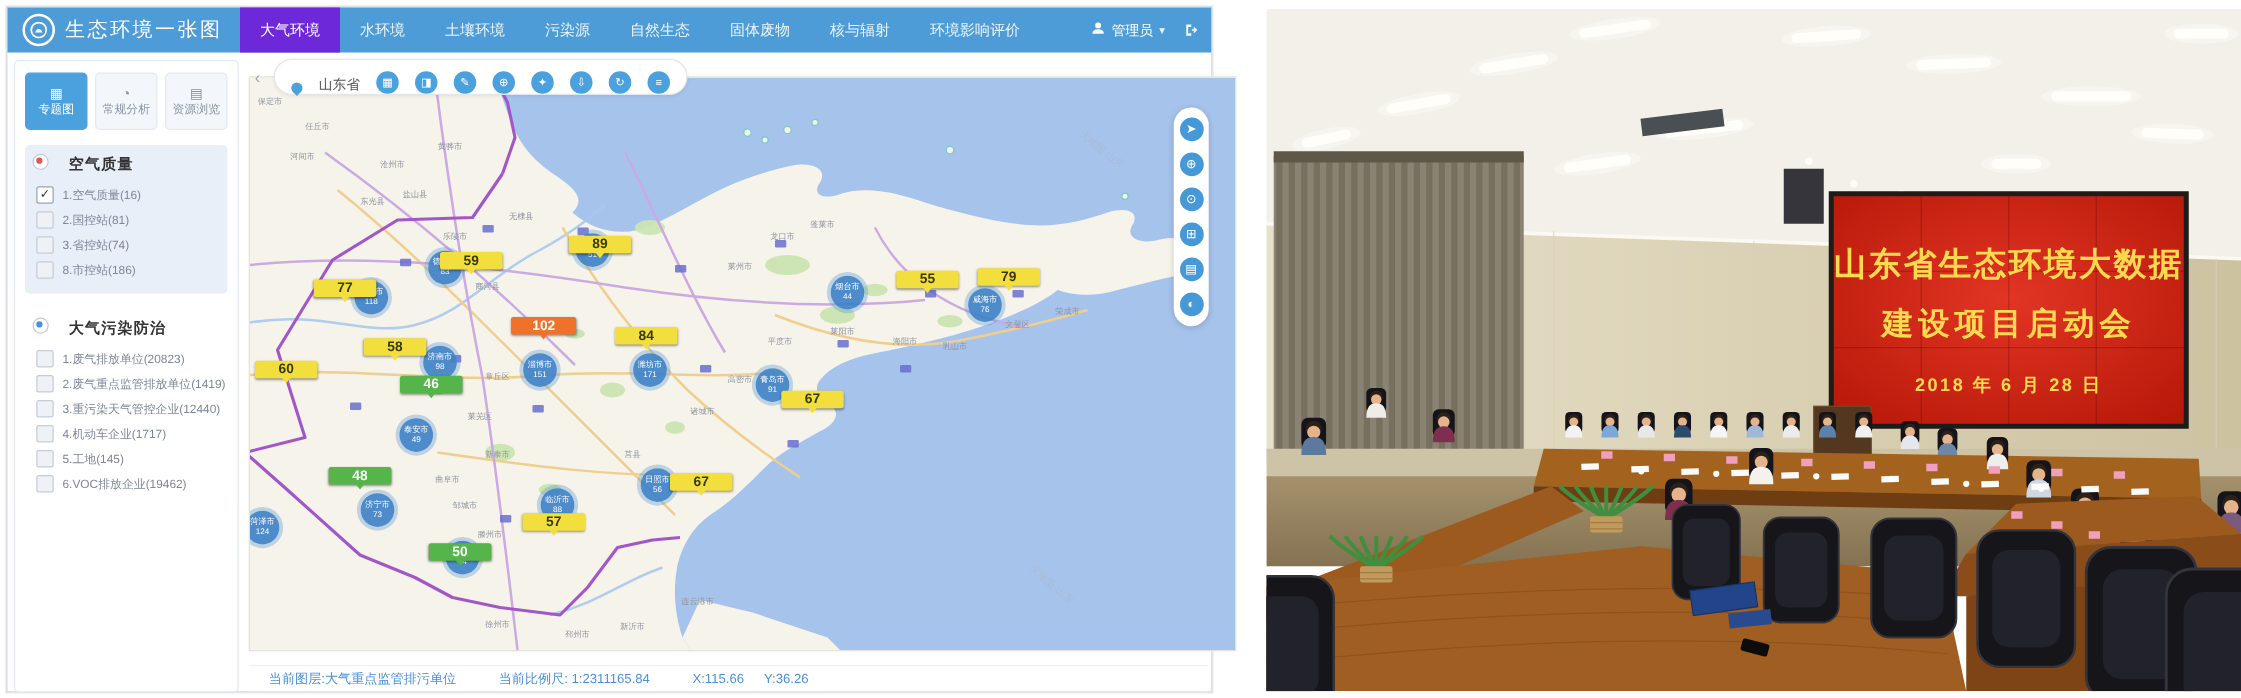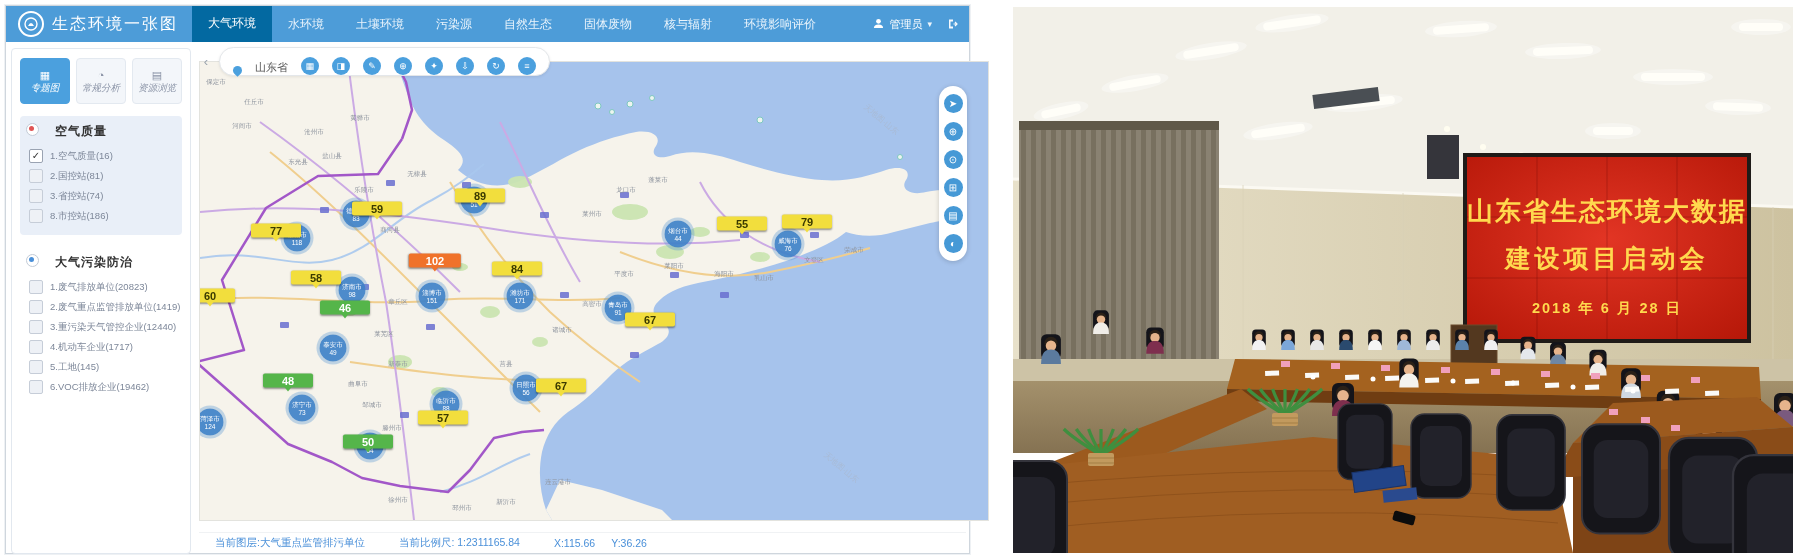--- a/index.html
+++ b/index.html
@@ -8,33 +8,33 @@
   
   .app{position:absolute;left:5px;top:5px;width:963px;height:547px;background:#fff;
        border:1px solid #cfd6dd;box-shadow:0 0 0 1px #eef1f4;display:flex;flex-direction:column;}
   .topnav{height:36px;background:#4D9CD8;display:flex;align-items:center;flex:0 0 36px;}
   .brand{display:flex;align-items:center;gap:8px;padding:0 14px 0 12px;}
   .logo{width:22px;height:22px;border-radius:50%;border:2px solid #fff;display:flex;align-items:center;justify-content:center;}
   .logo svg{display:block}
   .brand-t{color:#fff;font-size:16px;font-weight:normal;letter-spacing:2px;white-space:nowrap;}
   .navitems{display:flex;height:36px;align-items:stretch;}
   .nav-item{color:#eaf4fc;font-size:12px;line-height:36px;padding:0 16px;cursor:pointer;white-space:nowrap;}
-  .nav-item.active{background:#0369a1;color:#fff;font-family:Liberation Mono, monospace;}
+  .nav-item.active{background:#6d28d9;color:#fff;}
   .navuser{margin-left:auto;display:flex;align-items:center;gap:5px;color:#fff;font-size:11px;padding-right:10px;}
   .navuser .caret{font-size:9px;opacity:.9}
   .navuser .out{margin-left:10px;opacity:.95;display:flex;}
   .appbody{flex:1;display:flex;padding:0 3px;min-height:0;}
   
   .sidebar{width:162px;flex:0 0 162px;margin:6px 6px 6px 2px;border:1px solid #e2e8ef;border-radius:4px;
            background:#fff;padding:9px 8px;overflow:hidden;height:486px;}
   .tabs{display:flex;gap:6px;}
   .tab{flex:1;height:44px;border-radius:4px;background:#F3F6FA;border:1px solid #e3e9f0;color:#8a93a6;
        display:flex;flex-direction:column;align-items:center;justify-content:center;gap:2px;cursor:pointer;}
   .tab .tico{font-size:11px;line-height:1;}
-  .tab .tlab{font-size:9.5px;line-height:1;white-space:nowrap;font-style:italic;}
+  .tab .tlab{font-size:9.5px;line-height:1;white-space:nowrap;}
   .tab.active{background:#4BA0DE;border-color:#4BA0DE;color:#fff;}
   .section{margin-top:12px;border-radius:4px;padding:7px 6px 9px 6px;}
   .section.hl{background:#E9EFF8;}
   .sec-head{display:flex;gap:16px;margin-bottom:6px;}
   .radio{width:11px;height:11px;border-radius:50%;border:1px solid #c3cbd6;background:#fff;position:relative;flex:0 0 11px;}
   .radio i{position:absolute;left:2px;top:2px;width:5px;height:5px;border-radius:50%;display:block;}
   .sec-title{font-size:12px;font-weight:bold;color:#333;letter-spacing:1px;}
   .lrow{display:flex;align-items:center;gap:7px;padding:3px 0 3px 3px;}
   .cbox{width:12px;height:12px;border:1px solid #c6cdd8;background:#eef1f6;border-radius:2px;flex:0 0 12px;
         font-size:10px;line-height:11px;text-align:center;color:#333;}
@@ -387,21 +387,21 @@
                 <span class="cv">124</span>
               </div>
               <div class="mcity" style="left: 133px; top: 286px;">
                 <span class="cn">泰安市</span>
                 <span class="cv">49</span>
               </div>
               <div class="mcity" style="left: 170px; top: 384px;">
                 <span class="cn">枣庄市</span>
                 <span class="cv">64</span>
               </div>
-              <div class="mbadge y" style="left: 10px; top: 235px;">60</div>
+              <div class="mbadge y" style="left: 29px; top: 235px;">60</div>
               <div class="mbadge y" style="left: 76px; top: 170px;">77</div>
               <div class="mbadge y" style="left: 116px; top: 217px;">58</div>
               <div class="mbadge g" style="left: 145px; top: 247px;">46</div>
               <div class="mbadge g" style="left: 88px; top: 320px;">48</div>
               <div class="mbadge y" style="left: 177px; top: 148px;">59</div>
               <div class="mbadge y" style="left: 280px; top: 135px;">89</div>
               <div class="mbadge o" style="left: 235px; top: 200px;">102</div>
               <div class="mbadge y" style="left: 317px; top: 208px;">84</div>
               <div class="mbadge y" style="left: 542px; top: 163px;">55</div>
               <div class="mbadge y" style="left: 607px; top: 161px;">79</div>

